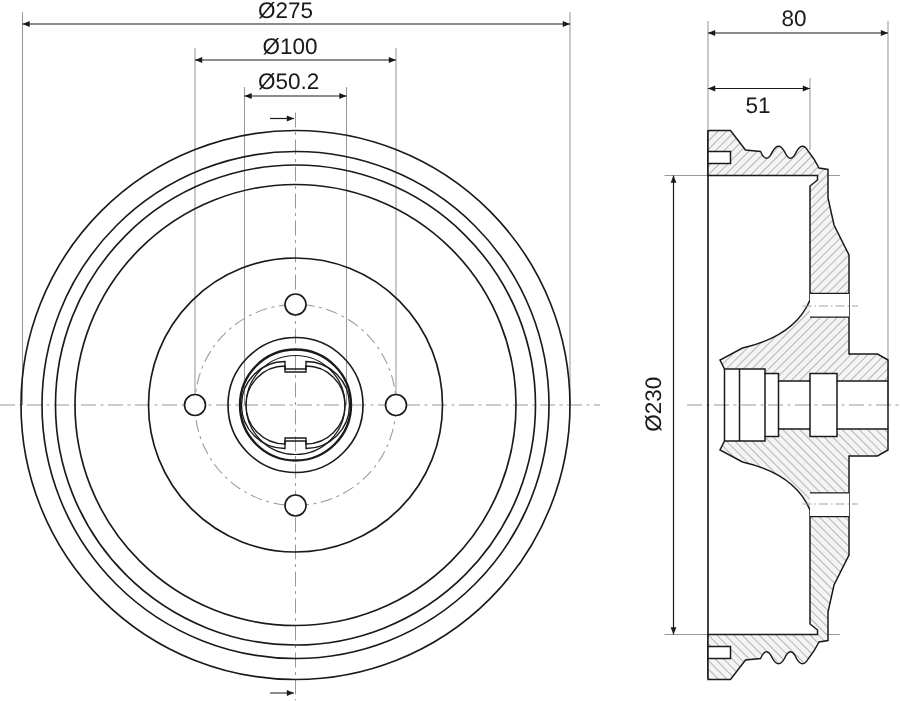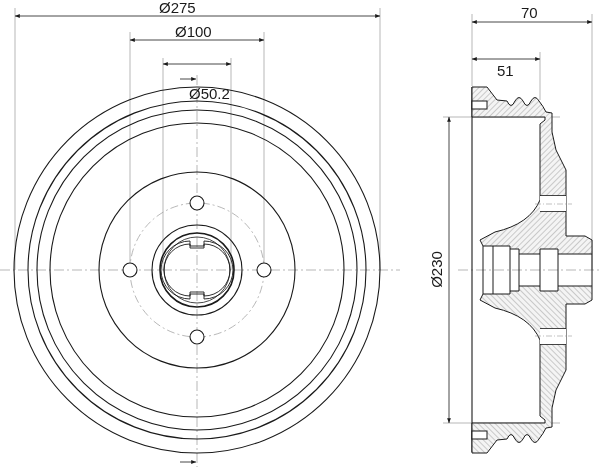--- a/index.html
+++ b/index.html
@@ -127,18 +127,18 @@
       <line x1="493" y1="246" x2="493" y2="294"></line>
       <line x1="510" y1="249" x2="510" y2="291"></line>
       <line x1="519" y1="254" x2="519" y2="286"></line>
       <line x1="540" y1="254" x2="540" y2="286"></line>
       <line x1="558" y1="254" x2="558" y2="286"></line>
       <line x1="592" y1="254" x2="592" y2="286"></line>
     </g>
   </g>
 </svg>
 
-<div class="dim-label" style="left:159px;top:0px;">Ø275</div>
+<div class="dim-label" style="left:172px;top:0px;">Ø275</div>
 <div class="dim-label" style="left:175px;top:24px;">Ø100</div>
-<div class="dim-label" style="left:189px;top:47px;margin-top:39px;">Ø50.2</div>
-<div class="dim-label" style="left:521px;top:5px;">70</div>
+<div class="dim-label" style="left:172px;top:47px;">Ø50.2</div>
+<div class="dim-label" style="left:521px;top:5px;">80</div>
 <div class="dim-label" style="left:497px;top:43px;margin-top:20px;">51</div>
 <div class="dim-label vert" style="left:418px;top:262px;">Ø230</div>
 
 </body></html>

